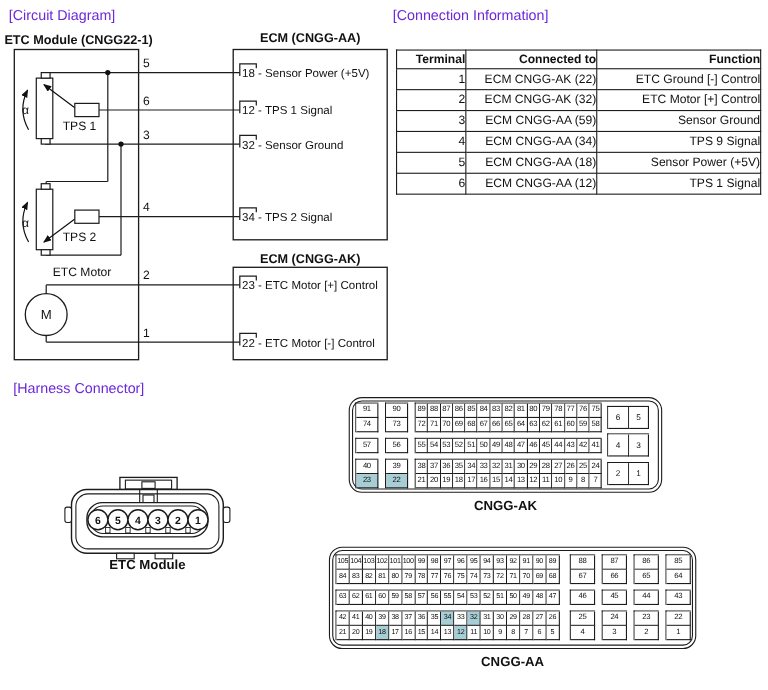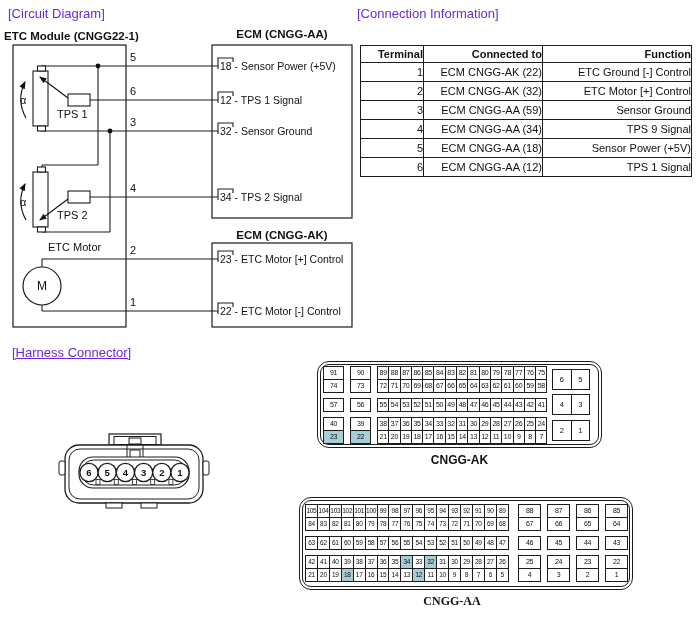--- a/index.html
+++ b/index.html
@@ -58,21 +58,21 @@
   .conn-label { position:absolute; text-align:center; font-weight:bold; font-size:12px;
     line-height:13px; color:#111; }
 </style>
 </head>
 <body>
 
 <div class="page">
 
   <div class="abs section-label" style="left:8px; top:6px;">[Circuit Diagram]</div>
   <div class="abs section-label" style="left:357px; top:6px;">[Connection Information]</div>
-  <div class="abs section-label" style="left:12px; top:345px;text-decoration:underline;">[Harness Connector]</div>
+  <div class="abs section-label" style="left:12px; top:345px;">[Harness Connector]</div>
 
   <svg class="abs" style="left:0; top:0;" width="698" height="345" viewBox="0 0 698 345">
     <defs>
       <marker id="arrow" markerWidth="9" markerHeight="9" refX="6.5" refY="3" orient="auto" markerUnits="userSpaceOnUse">
         <path d="M0,0 L7.5,3 L0,6 z" fill="#111"></path>
       </marker>
     </defs>
 
     <rect x="13" y="45" width="113" height="282" fill="none" stroke="#1c1c1c" stroke-width="1.2"></rect>
     <rect x="212" y="45" width="140" height="173" fill="none" stroke="#1c1c1c" stroke-width="1.2"></rect>
@@ -238,20 +238,21 @@
       <circle cx="180" cy="472.5" r="9.1" stroke-width="1.3"></circle>
     </g>
     <text x="89" y="476" class="t-cnum">6</text>
     <text x="107.2" y="476" class="t-cnum">5</text>
     <text x="125.4" y="476" class="t-cnum">4</text>
     <text x="143.6" y="476" class="t-cnum">3</text>
     <text x="161.8" y="476" class="t-cnum">2</text>
     <text x="180" y="476" class="t-cnum">1</text>
   </svg>
   <div class="conn-label" style="left:54px; top:506px; width:160px; line-height:14px;">
+    <div>ETC Module</div>
   </div>
 
   <div id="cngg-ak" class="connector">
     <div class="connector-inner">
         <div class="conn-row" style="height: 26px;">
           <div class="pinbox">
             <div class="pincell">91</div>
             <div class="pincell">74</div>
           </div>
           <div class="pinbox">
@@ -518,17 +519,17 @@
               <div class="pincell">2</div>
             </div>
             <div class="pinbox">
               <div class="pincell">22</div>
               <div class="pincell">1</div>
             </div>
           </div>
         </div>
       </div>
   </div>
-  <div class="conn-label" style="left:285px; top:595px; width:334px;font-family:Liberation Serif, serif;">
+  <div class="conn-label" style="left:299px; top:595px; width:334px;">
     <div>CNGG-AA</div>
   </div>
 
 </div>
 
 </body></html>

